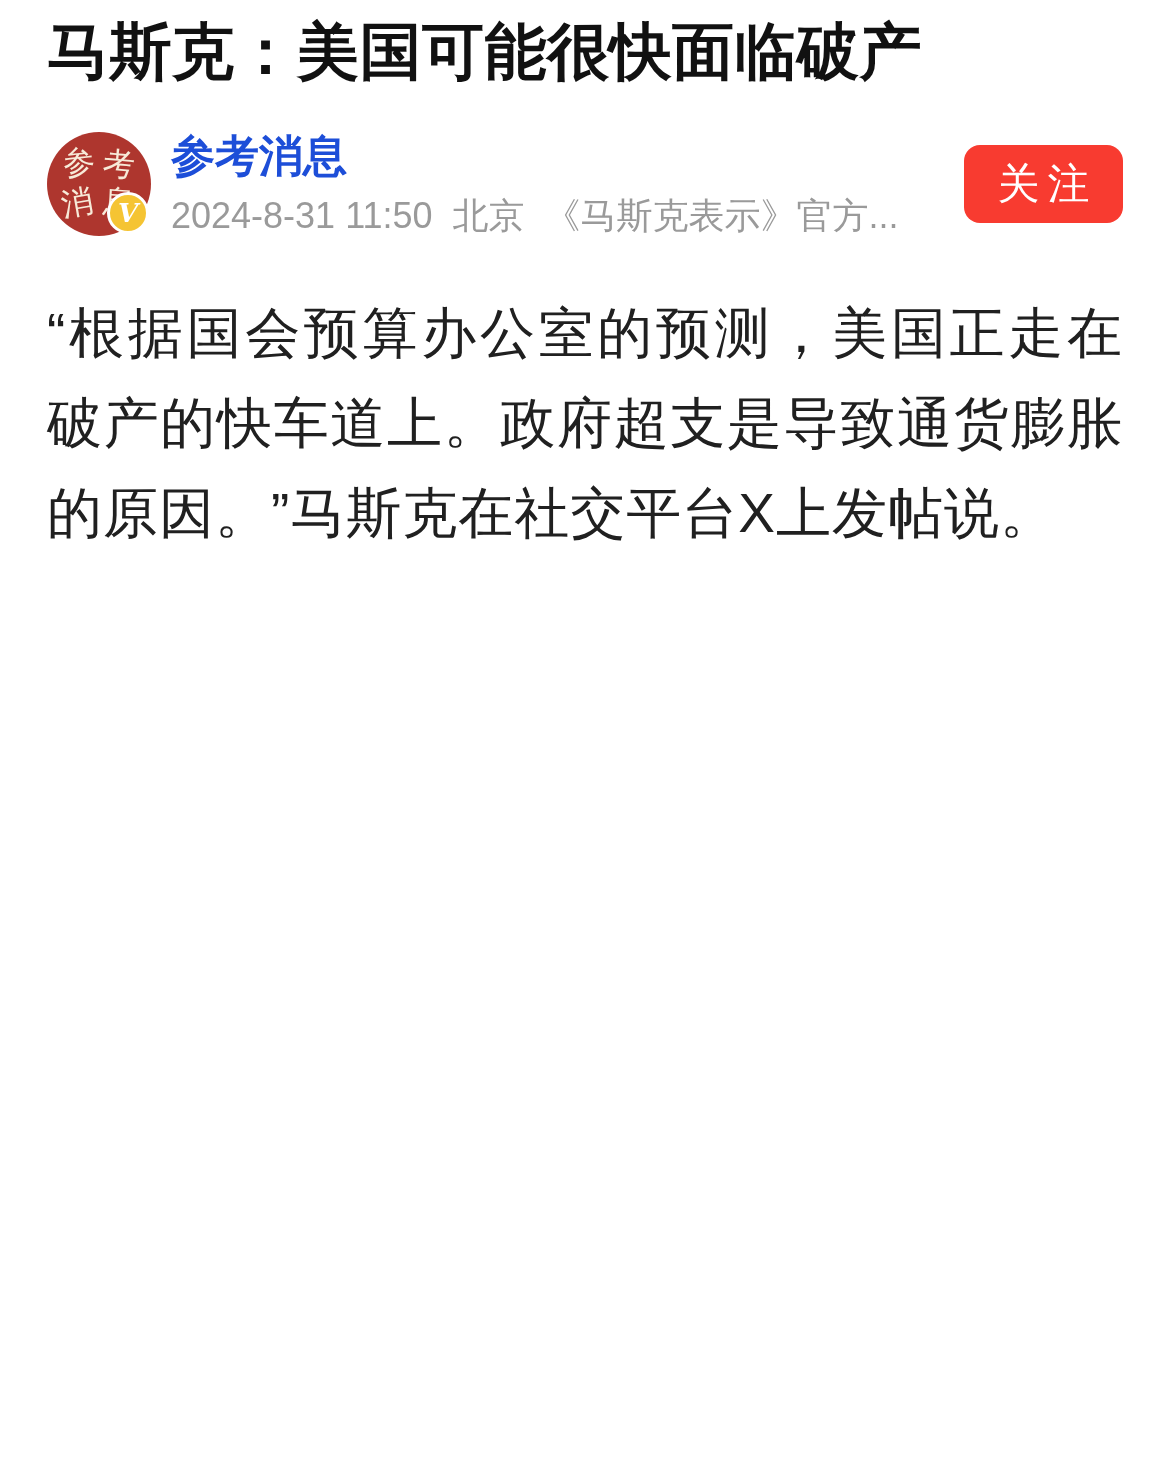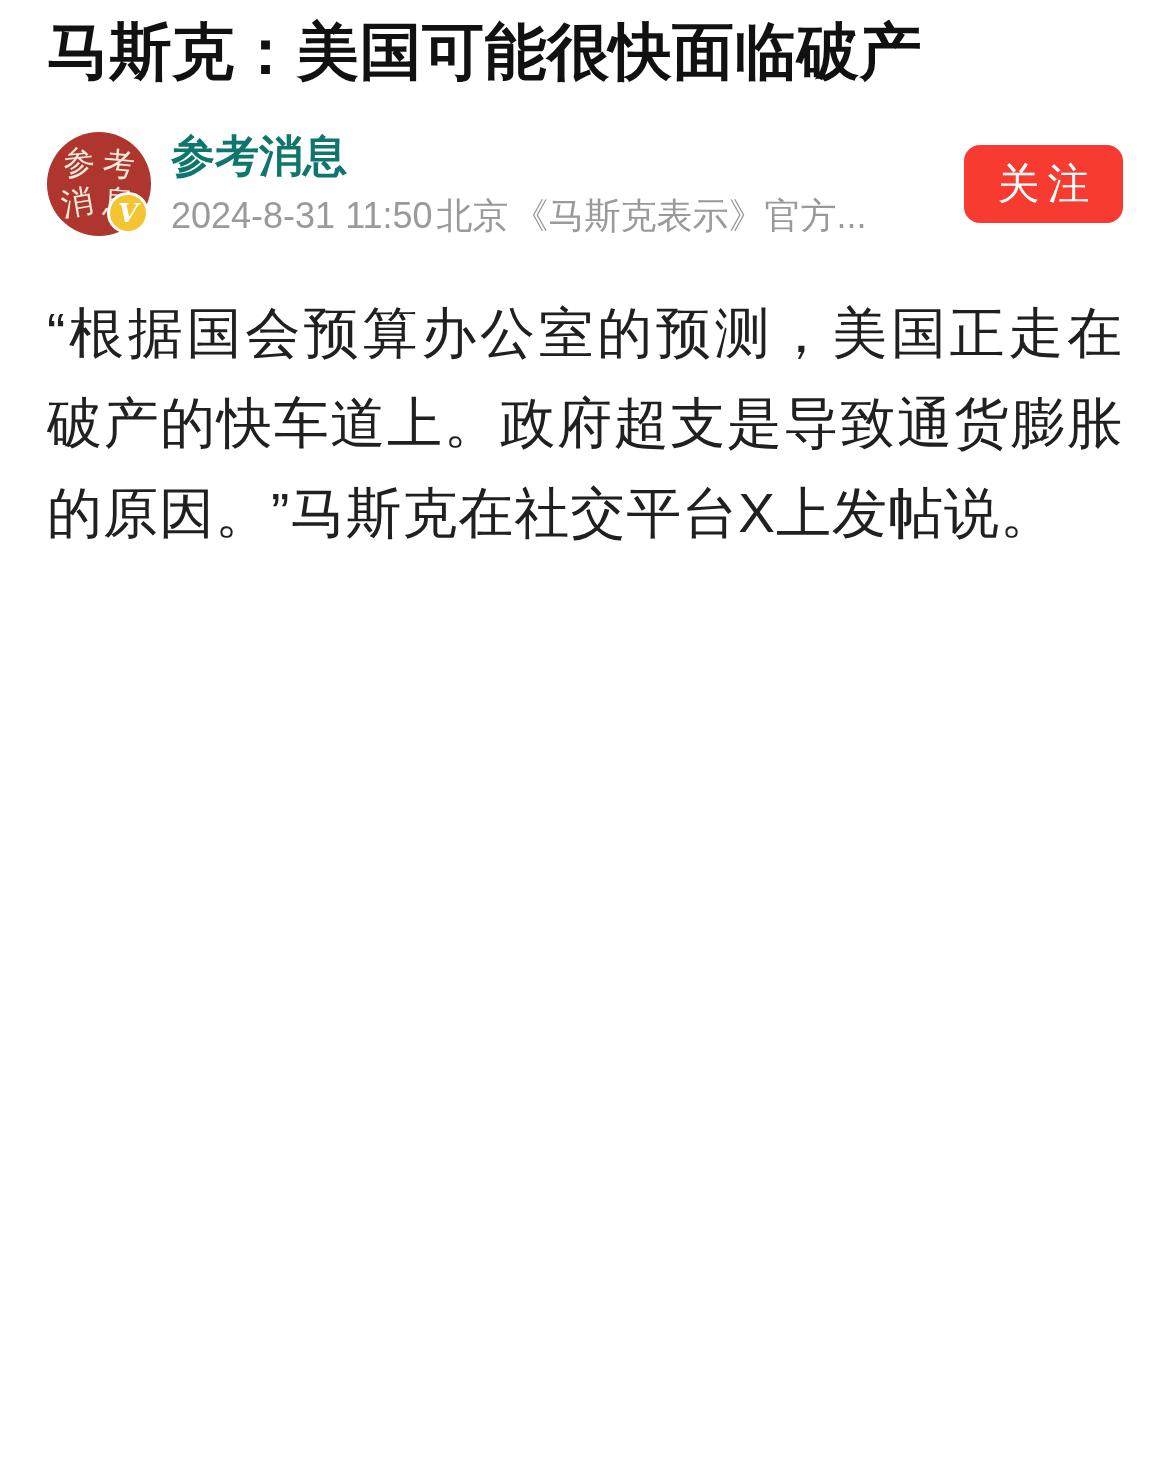--- a/index.html
+++ b/index.html
@@ -81,30 +81,30 @@
     line-height: 1;
   }
   .pub-info {
     margin-left: 20px;
     flex: 1 1 auto;
     min-width: 0;
   }
   .pub-name {
     font-size: 44px;
     font-weight: 700;
-    color: #0f766e;
+    color: #1d4ed8;
     line-height: 1.1;
     cursor: pointer;
   }
   .pub-meta {
     margin-top: 15px;
     font-size: 36px;
     color: #9a9a9a;
     display: flex;
-    gap: 4px;
+    gap: 20px;
     white-space: nowrap;
     overflow: hidden;
     line-height: 1.1;
   }
   .follow-btn {
     flex: 0 0 auto;
     margin-left: 16px;
     width: 159px;
     height: 78px;
     background: #f83b30;

